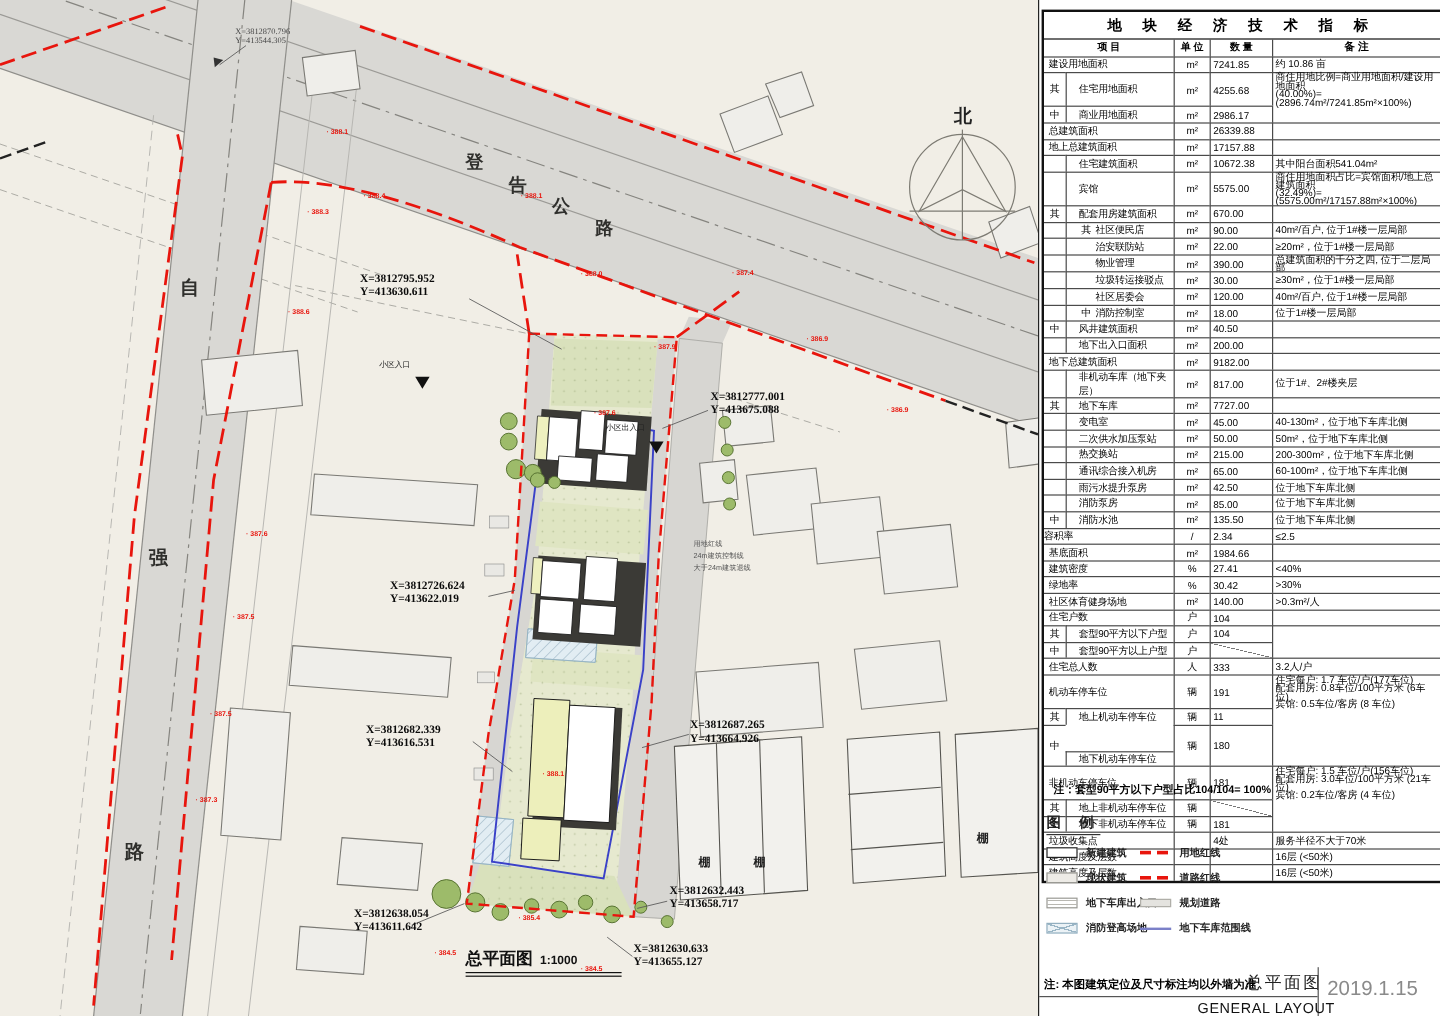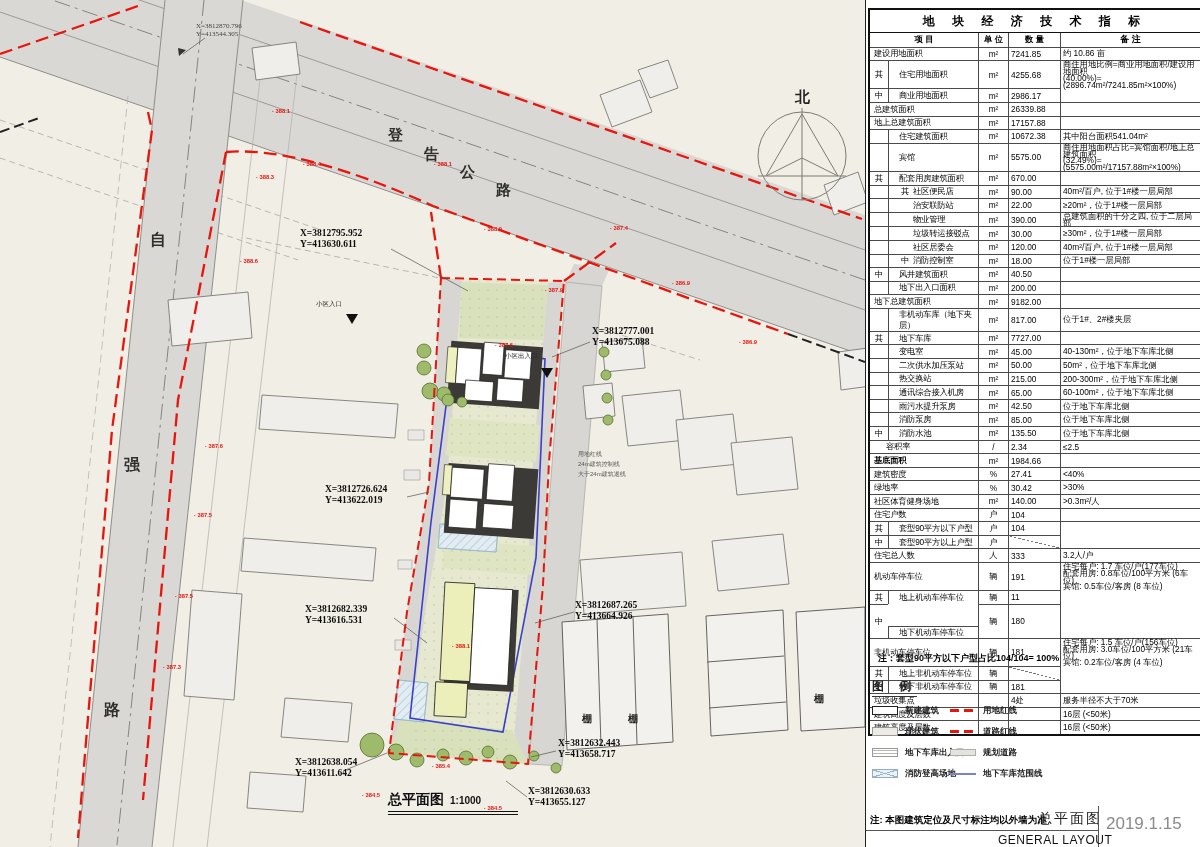--- a/index.html
+++ b/index.html
@@ -596,29 +596,29 @@
           <div class="t-row">
             <div class="c-g">中</div>
             <div class="c-item" style="border-left: 1px solid rgb(74, 74, 74); padding-left: 10px;">
               <span>消防水池</span>
             </div>
             <div class="c-unit">m²</div>
             <div class="c-qty">135.50</div>
             <div class="c-note">位于地下车库北侧</div>
           </div>
           <div class="t-row">
-            <div class="c-item" style="grid-column: 1 / 3; padding-left: 16px;">
+            <div class="c-item" style="grid-column: 1 / 3; padding-left: 0;">
               <span>容积率</span>
             </div>
             <div class="c-unit">/</div>
             <div class="c-qty">2.34</div>
             <div class="c-note">≤2.5</div>
           </div>
           <div class="t-row">
-            <div class="c-item" style="grid-column: 1 / 3; padding-left: 4px; font-weight: bold;">
+            <div class="c-item" style="grid-column: 1 / 3; padding-left: 4px;">
               <span>基底面积</span>
             </div>
             <div class="c-unit">m²</div>
             <div class="c-qty">1984.66</div>
             <div class="c-note"></div>
           </div>
           <div class="t-row">
             <div class="c-item" style="grid-column: 1 / 3; padding-left: 4px;">
               <span>建筑密度</span>
             </div>

